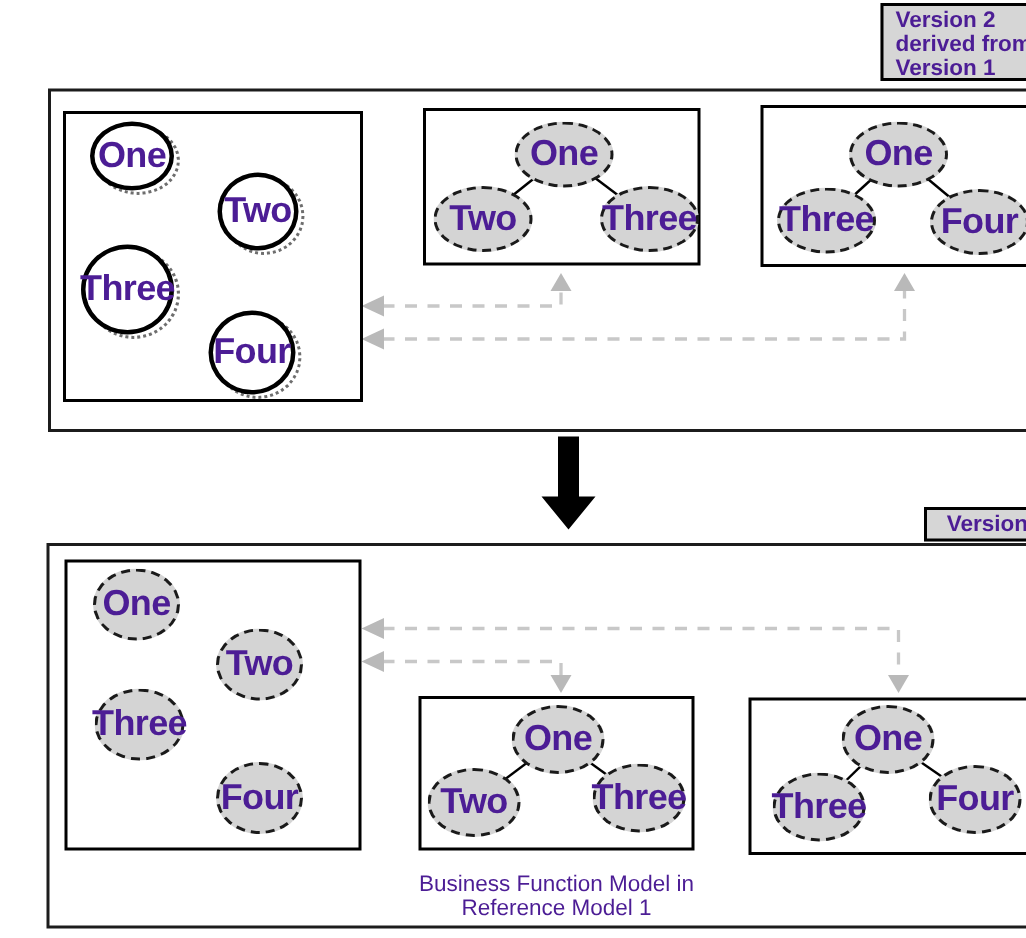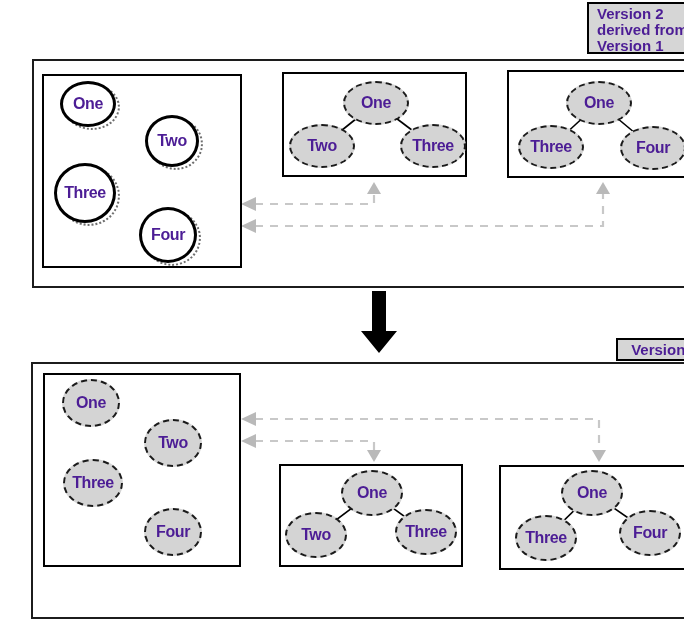--- a/index.html
+++ b/index.html
@@ -5,21 +5,21 @@
   html,body{margin:0;padding:0;background:#fff;}
   .canvas{
     position:relative;width:684px;height:625px;background:#fff;
     font-family:Liberation Sans, sans-serif;color:#4c1d95;overflow:hidden;margin-left:29px;
   }
   svg.layer{position:absolute;left:0;top:0;z-index:1;pointer-events:none;}
   .box{position:absolute;border:2px solid #000;background:transparent;z-index:2;box-sizing:border-box;}
   .outer{border-color:#1c1c1c;}
   .node{
     position:absolute;display:flex;align-items:center;justify-content:center;
-    font-weight:bold;font-size:16px;letter-spacing:-0.4px;line-height:1;
+    font-weight:bold;font-size:24px;letter-spacing:-0.4px;line-height:1;
     border-radius:50%;z-index:3;box-sizing:border-box;white-space:nowrap;
   }
   .gray{background:#d4d4d4;border:2px dashed #1a1a1a;}
   .white{background:#fff;border:3px solid #000;}
   .shadow{position:absolute;border:2px dotted #6e6e6e;border-radius:50%;z-index:2;box-sizing:border-box;}
   .caption{
     position:absolute;text-align:center;font-size:15px;line-height:16px;
     white-space:pre-line;z-index:2;
   }
   .vlabel{
@@ -101,19 +101,21 @@
   <div class="box" style="left:14px;top:373px;width:198px;height:194px;"></div>
   <div class="node gray" style="left:33px;top:379px;width:58px;height:48px;">One</div>
   <div class="node gray" style="left:115px;top:419px;width:58px;height:48px;">Two</div>
   <div class="node gray" style="left:34px;top:459px;width:60px;height:48px;">Three</div>
   <div class="node gray" style="left:115px;top:508px;width:58px;height:48px;">Four</div>
 
   <div class="box" style="left:250px;top:464px;width:184px;height:103px;"></div>
   <div class="node gray" style="left:312px;top:470px;width:62px;height:46px;">One</div>
   <div class="node gray" style="left:256px;top:512px;width:62px;height:46px;">Two</div>
   <div class="node gray" style="left:366px;top:509px;width:62px;height:46px;">Three</div>
+  <div class="caption" style="left:232px;top:582px;width:220px;">Business Function Model in
+Reference Model 1</div>
 
   <div class="box" style="left:470px;top:465px;width:188px;height:105px;"></div>
   <div class="node gray" style="left:532px;top:470px;width:62px;height:46px;">One</div>
   <div class="node gray" style="left:486px;top:515px;width:62px;height:46px;">Three</div>
   <div class="node gray" style="left:590px;top:510px;width:62px;height:46px;">Four</div>
 
 </div>
 
 </body></html>

